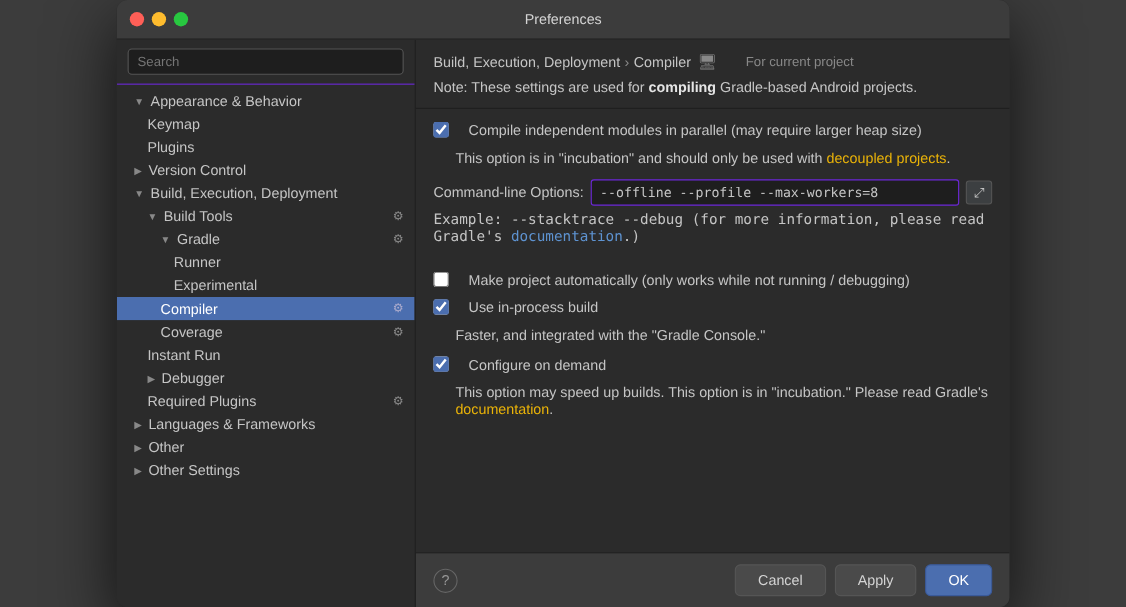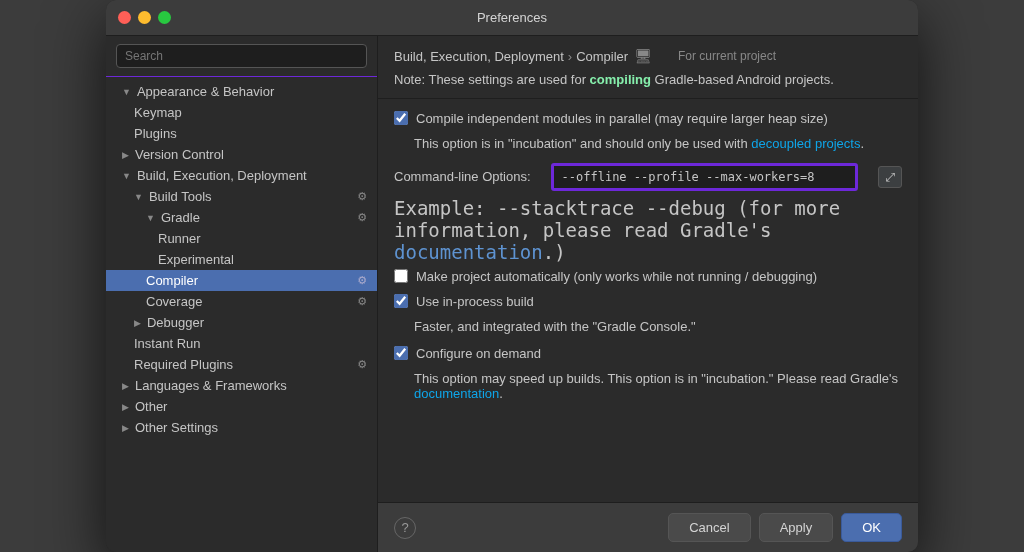--- a/index.html
+++ b/index.html
@@ -142,88 +142,88 @@
     .breadcrumb .project-tag {
       color: #888;
       font-size: 12px;
       margin-left: 20px;
     }
     .note-text {
       font-size: 13px;
       color: #c5c5c5;
       line-height: 1.5;
     }
-    .note-text strong { color: #86efac; font-weight: bold; }
+    .note-text strong { color: #e5e5e5; font-weight: bold; }
     .main-content {
       flex: 1;
       padding: 12px 16px;
       overflow-y: auto;
     }
     .setting-row {
       display: flex;
       align-items: flex-start;
       gap: 8px;
       margin-bottom: 10px;
     }
     .checkbox-label {
       display: flex;
-      gap: 8px;
+      gap: 18px;
       color: #c5c5c5;
       font-size: 13px;
     }
     .checkbox-label input[type="checkbox"] {
       width: 14px;
       height: 14px;
       accent-color: #4b6eaf;
     }
     .sub-note {
       font-size: 13px;
       color: #c5c5c5;
       margin-left: 20px;
       margin-bottom: 12px;
     }
     .sub-note a, .link-text {
-      color: #0ea5e9;
+      color: #eab308;
       text-decoration: none;
     }
     .cmd-row {
       display: flex;
       align-items: center;
-      gap: 20px;
+      gap: 6px;
       margin-bottom: 6px;
     }
     .cmd-label {
       font-size: 13px;
       color: #c5c5c5;
       white-space: nowrap;
     }
     .cmd-input {
       flex: 1;
       background: #1e1e1e;
-      border: 3px solid #6d28d9;
+      border: 1px solid #6d28d9;
       border-radius: 3px;
       padding: 4px 8px;
       color: #c5c5c5;
       font-size: 12px;
       font-family: monospace;
       outline: none;
     }
     .cmd-btn {
       background: #3c3f41;
       border: 1px solid #555;
       border-radius: 3px;
       color: #c5c5c5;
       padding: 3px 6px;
       cursor: pointer;
       font-size: 12px;
     }
     .example-text {
-      font-size: 19px;
-      color: #c5c5c5;
-      margin-bottom: 6px;
+      font-size: 13px;
+      color: #c5c5c5;
+      margin-bottom: 24px;
       font-family: monospace;
     }
     .example-text a { color: #5e93d1; text-decoration: none; }
     .footer {
       display: flex;
       justify-content: flex-end;
       align-items: center;
       padding: 10px 16px;
       background: #3c3c3c;
       border-top: 1px solid #1e1e1e;
@@ -310,25 +310,25 @@
           <span>Experimental</span>
         </div>
         <div class="tree-item indent2 selected">
           <span>Compiler</span>
           <span class="icon-sm" style="color:#aac;">⚙</span>
         </div>
         <div class="tree-item indent2">
           <span>Coverage</span>
           <span class="icon-sm">⚙</span>
         </div>
+        <div class="tree-item indent1">
+          <span>Instant Run</span>
+        </div>
         <div class="tree-item indent1 has-arrow">
           <span>Debugger</span>
-        </div>
-        <div class="tree-item indent1">
-          <span>Instant Run</span>
         </div>
         <div class="tree-item indent1">
           <span>Required Plugins</span>
           <span class="icon-sm">⚙</span>
         </div>
         <div class="tree-item has-arrow">
           <span>Languages &amp; Frameworks</span>
         </div>
         <div class="tree-item has-arrow">
           <span>Other</span>

